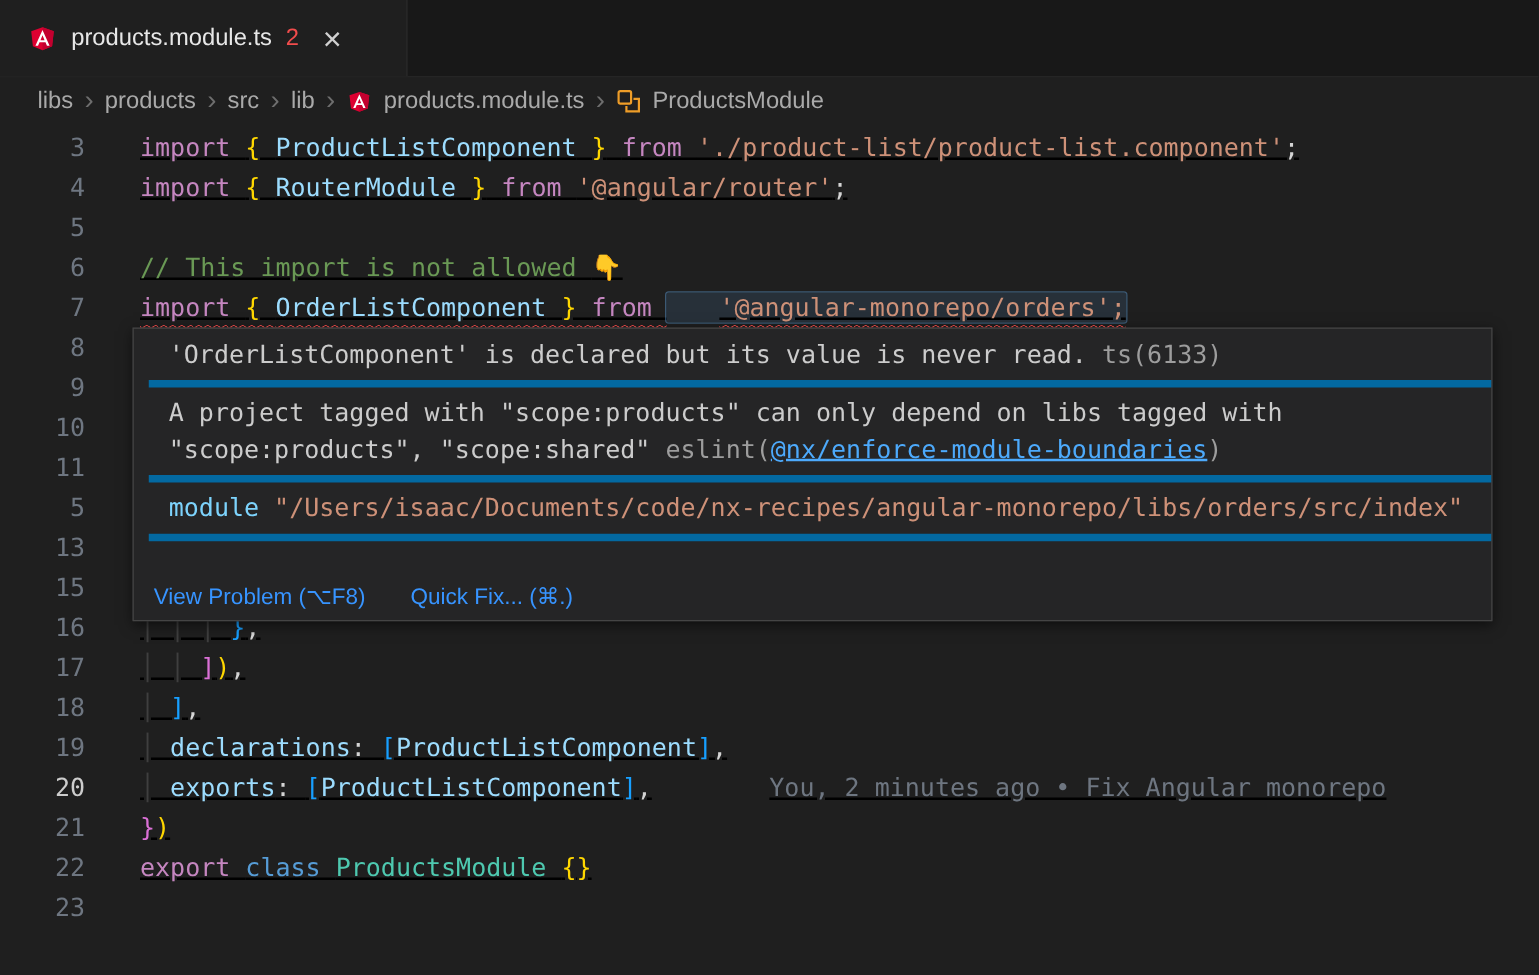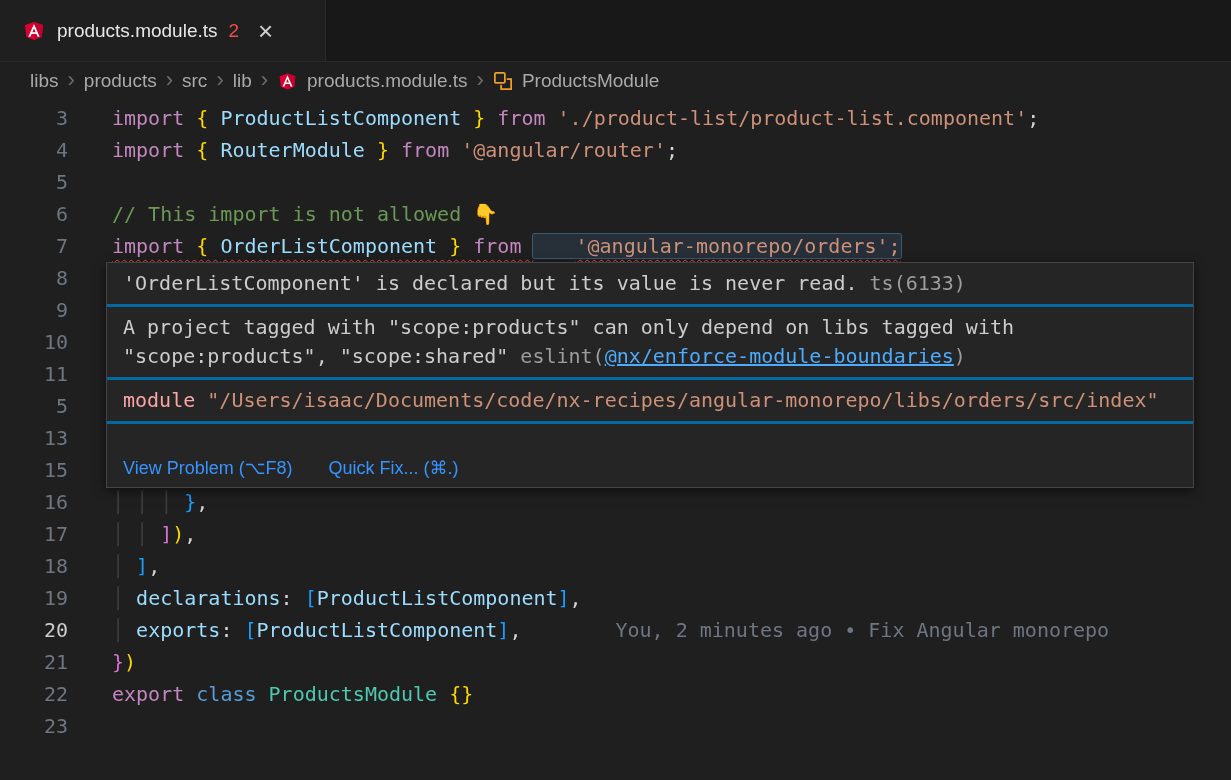--- a/index.html
+++ b/index.html
@@ -21,21 +21,21 @@
   .crumb { cursor:pointer; white-space:nowrap; }
   .sep { color:#6e6e6e; font-size:22px; line-height:1; transform:translateY(-1px); }
   .crumb-icon { display:flex; align-items:center; }
 
   
   .editor { position:relative; padding-top:2px; height:680px; }
   .line { display:flex; height:32px; line-height:32px; white-space:pre;
           font-family:"DejaVu Sans Mono", monospace; font-size:20px; }
   .gutter { width:68px; flex:none; text-align:right; color:#6e7681; }
   .line.active .gutter { color:#cccccc;padding-left:18px; }
-  .codetext { padding-left:44px; }
+  .codetext { padding-left:44px;text-decoration:underline; }
 
   .tk-kw    { color:#c586c0; }
   .tk-kw2   { color:#569cd6; }
   .tk-var   { color:#9cdcfe; }
   .tk-cls   { color:#4ec9b0; }
   .tk-str   { color:#ce9178; }
   .tk-cmt   { color:#6a9955; }
   .tk-plain { color:#d4d4d4; }
   .tk-br1   { color:#ffd700; }
   .tk-br2   { color:#da70d6; }
@@ -44,25 +44,25 @@
   .tk-emoji { color:#e2b714; }
   .sq { text-decoration:underline wavy #f14c4c 1px; text-underline-offset:6px; }
   .hl { background:rgba(82,139,195,.16); box-shadow:0 0 0 1px rgba(96,160,220,.45); border-radius:2px;padding-left:42px; }
   .blame { color:#6e7681; margin-left:94px; }
 
   
   .hover { position:absolute; left:106px; top:162px; width:1088px; z-index:10;
            background:#252526; border:1px solid #454545;
            box-shadow:0 3px 10px rgba(0,0,0,.55);
            font-family:"DejaVu Sans Mono", monospace; font-size:20px; }
-  .hover-row { padding:6px 16px; line-height:29px; border-bottom:3px solid #0369a1;
-               color:#cccccc; white-space:normal; overflow:hidden; }
+  .hover-row { padding:6px 16px; line-height:29px; border-bottom:6px solid #0369a1;
+               color:#cccccc; white-space:normal; overflow:hidden;margin-left:12px; }
   .sg-fg   { color:#cccccc; }
   .sg-dim  { color:#9d9d9d; }
-  .sg-kw2  { color:#fca5a5; }
+  .sg-kw2  { color:#7dd3fc; }
   .sg-str  { color:#ce9178; }
   .sg-link { color:#4daafc; text-decoration:underline; cursor:pointer; }
   .hover-actions { display:flex; gap:36px; padding:4px 16px; line-height:29px;
                    font-family:"Liberation Sans", sans-serif; font-size:18px;margin-top:26px; }
   .hover-action { color:#3794ff; cursor:pointer; }
 </style>
 </head>
 <body>
 
 <div class="tabbar">

